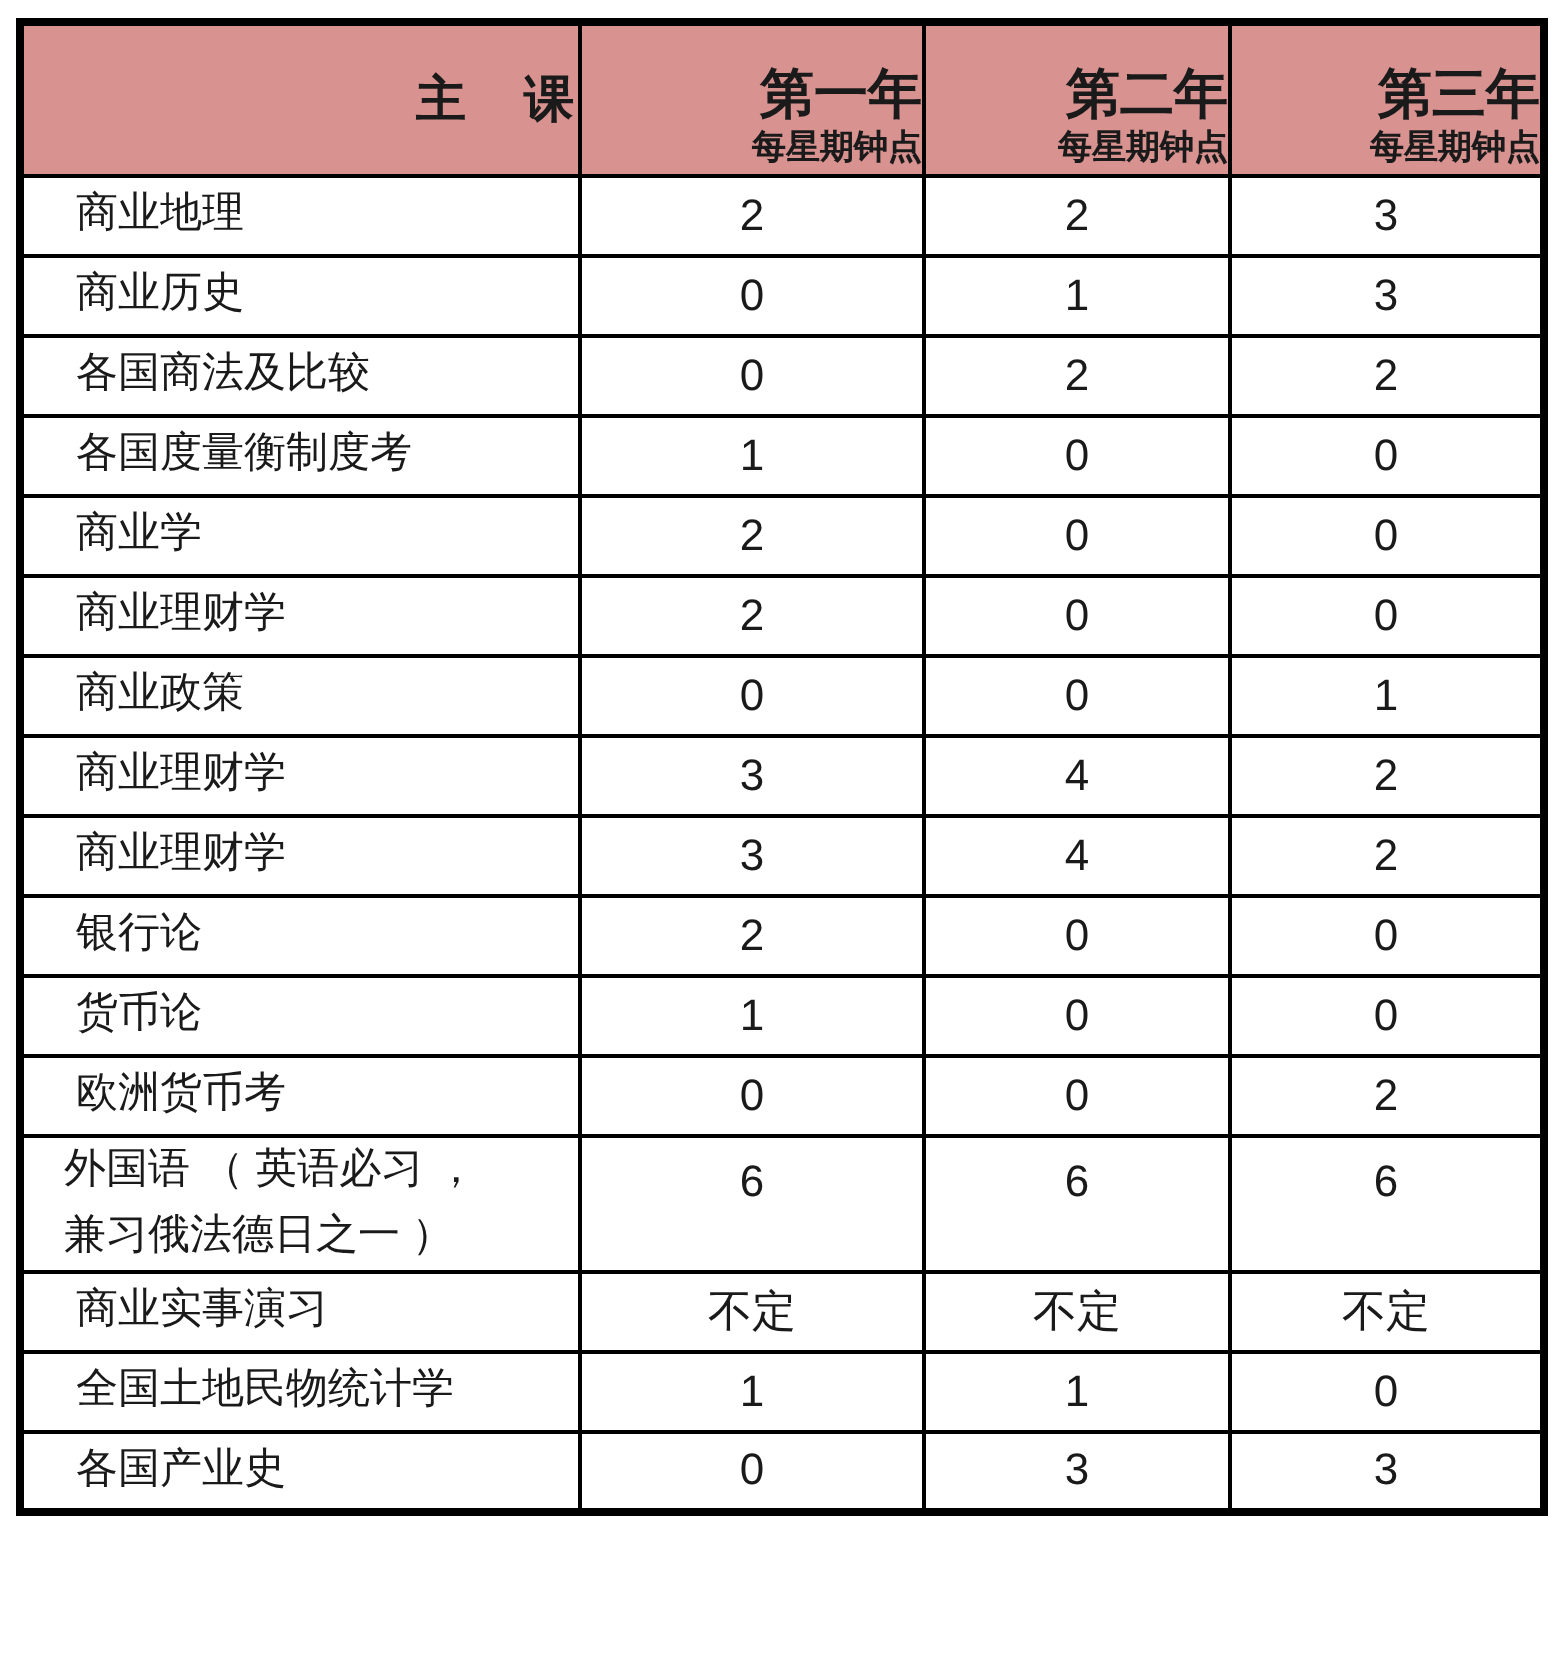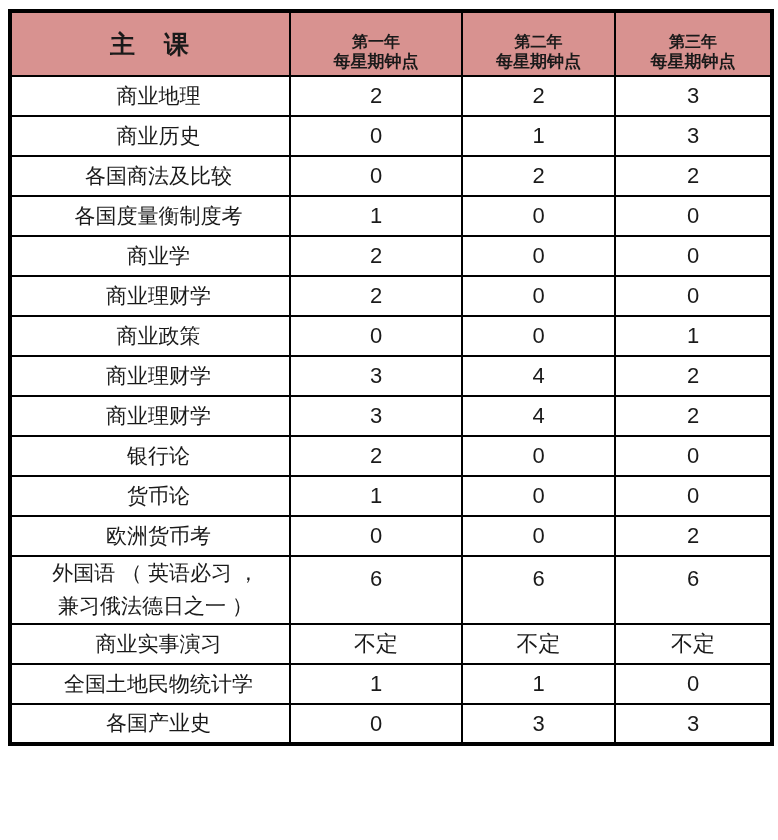--- a/index.html
+++ b/index.html
@@ -28,45 +28,45 @@
   col.c2 { width: 172px; }
   col.c3 { width: 153px; }
   col.c4 { width: 157px; }
   th, td {
     border: 2px solid #000000;
     padding: 0;
     color: #1a1a1a;
   }
   thead th {
     background: #d89290;
-    text-align: center;
+    text-align: right;
     vertical-align: middle;
     height: 62px;
   }
   th.main-col {
     font-size: 25px;
     font-weight: bold;
     letter-spacing: 2px;
   }
   .year-title {
-    font-size: 16px;
+    font-size: 27px;
     font-weight: bold;
     line-height: 1.2;
     margin-top: 18px;
   }
   .year-sub {
     font-size: 17px;
     font-weight: bold;
     line-height: 1.25;
     margin-bottom: 2px;
   }
   tbody tr { height: 40px; }
   tbody tr.tall { height: 68px; }
   td.lbl {
-    text-align: center;
+    text-align: left;
     padding-left: 26px;
     padding-right: 10px;
     font-size: 21px;
     vertical-align: middle;
     white-space: pre-line;
     line-height: 1.55;
   }
   tr.tall td.lbl { padding-left: 20px; }
   td.num {
     text-align: center;

